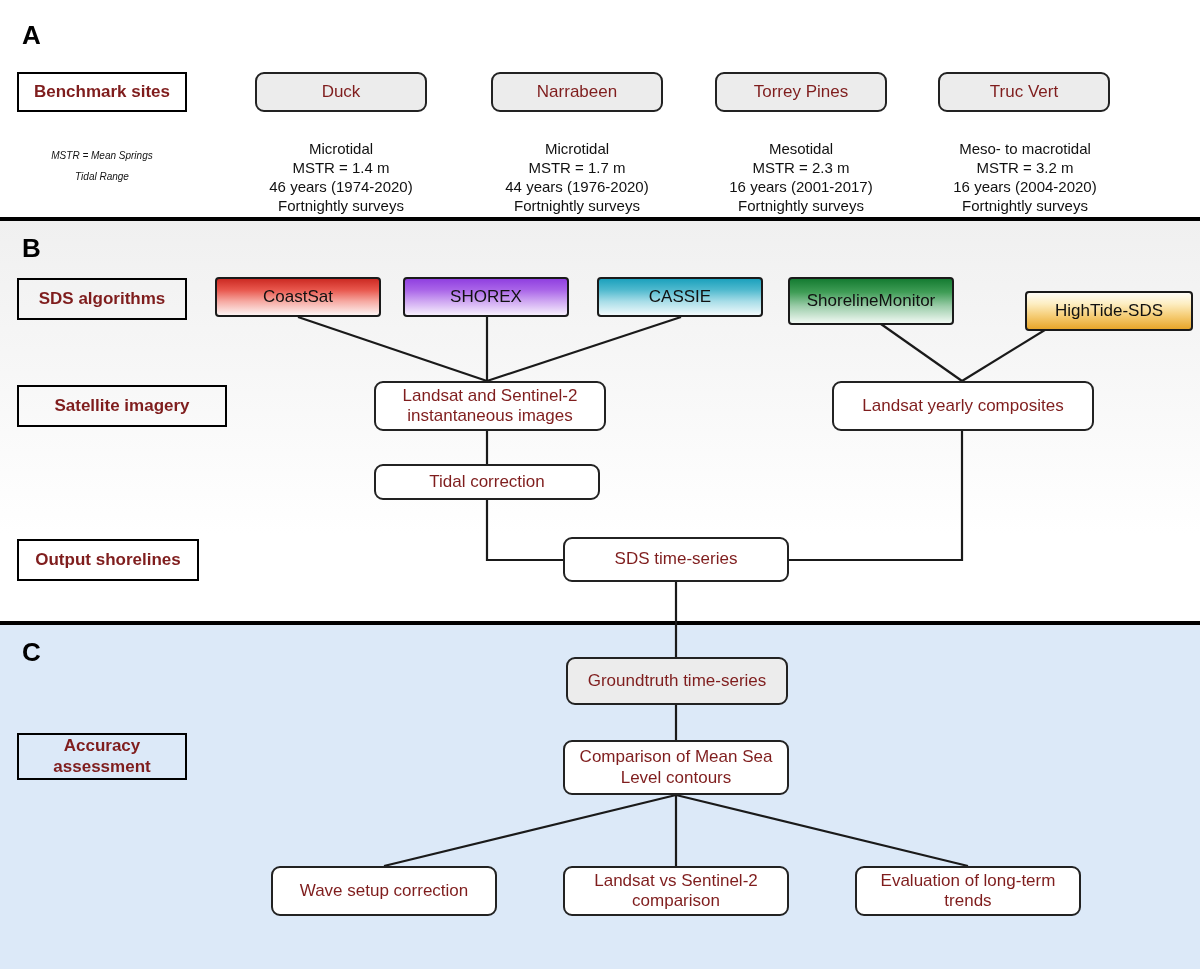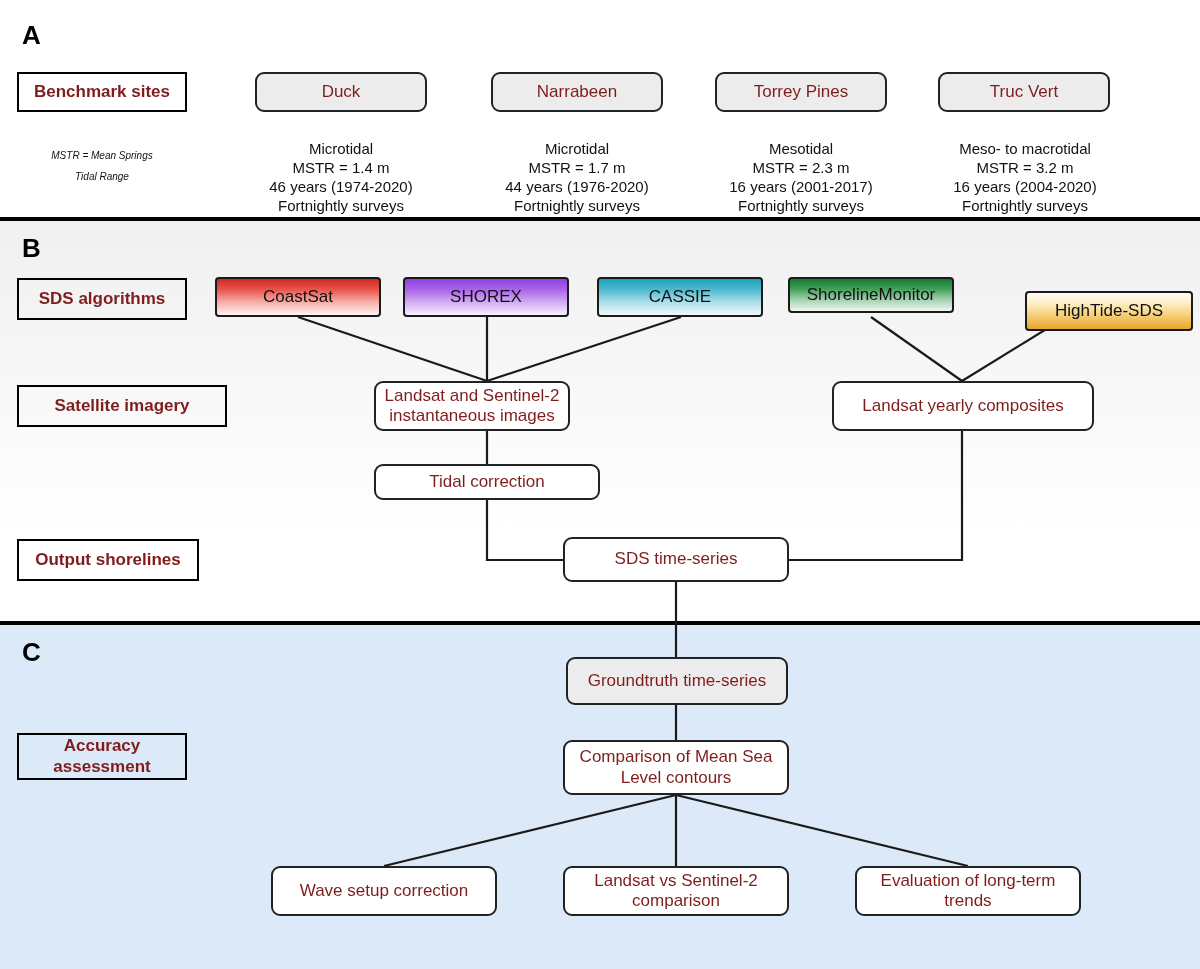--- a/index.html
+++ b/index.html
@@ -212,27 +212,27 @@
 
   <div class="box chip" style="left:215px; top:277px; width:166px; height:40px;
         background: linear-gradient(180deg, #cc2b24 0%, #e8564c 30%, #f6a9a2 62%, #fdf4f3 100%);">CoastSat</div>
 
   <div class="box chip" style="left:403px; top:277px; width:166px; height:40px;
         background: linear-gradient(180deg, #9040e0 0%, #a964e8 30%, #cfa7f2 62%, #f7f0fd 100%);">SHOREX</div>
 
   <div class="box chip" style="left:597px; top:277px; width:166px; height:40px;
         background: linear-gradient(180deg, #1ca1bd 0%, #4fb9ce 30%, #a7dde8 62%, #f1fafc 100%);">CASSIE</div>
 
-  <div class="box chip" style="left:788px; top:277px; width:166px; height:36px;
+  <div class="box chip" style="left:788px; top:277px; width:166px; height:48px;
         background: linear-gradient(180deg, #157c32 0%, #3f9d56 30%, #9ccdaa 62%, #f1f9f3 100%);">ShorelineMonitor</div>
 
   <div class="box chip" style="left:982px; top:291px; width:168px; height:40px;
         background: linear-gradient(180deg, #fffdf7 0%, #fdeec2 30%, #f5cc74 64%, #e8a62a 100%); margin-left: 43px;">HighTide-SDS</div>
 
-  <div class="box round-box" style="left:374px; top:381px; width:196px; height:50px; white-space:pre-line;">Landsat and Sentinel-2
+  <div class="box round-box" style="left:374px; top:381px; width:232px; height:50px; white-space:pre-line;">Landsat and Sentinel-2
 instantaneous images</div>
 
   <div class="box round-box" style="left:832px; top:381px; width:262px; height:50px;">Landsat yearly composites</div>
 
   <div class="box round-box" style="left:374px; top:464px; width:226px; height:36px;">Tidal correction</div>
 
   <div class="box round-box" style="left:563px; top:537px; width:226px; height:45px;">SDS time-series</div>
 
   <div class="box cat-box" style="left:17px; top:689px; width:170px; height:47px; white-space:pre-line;margin-top:44px;">Accuracy
 assessment</div>

